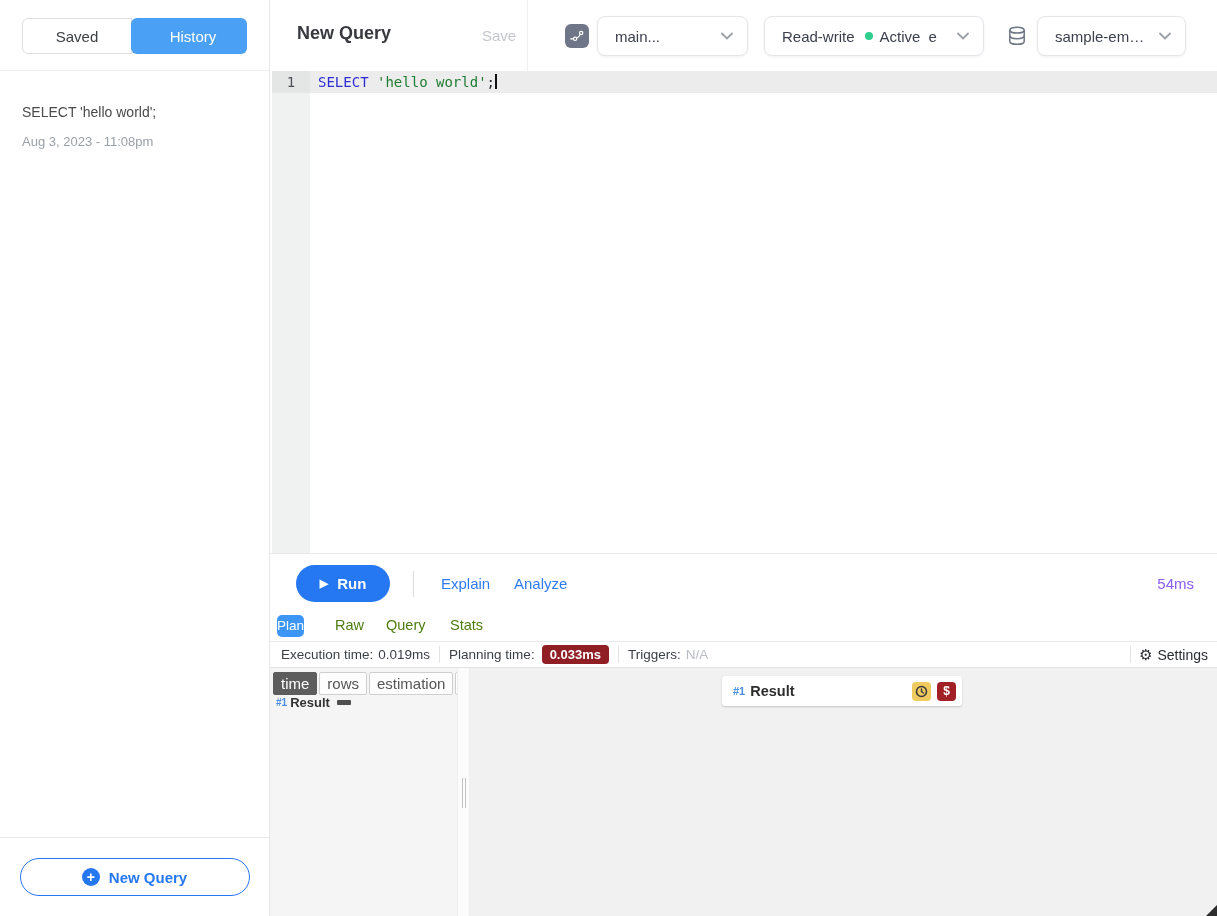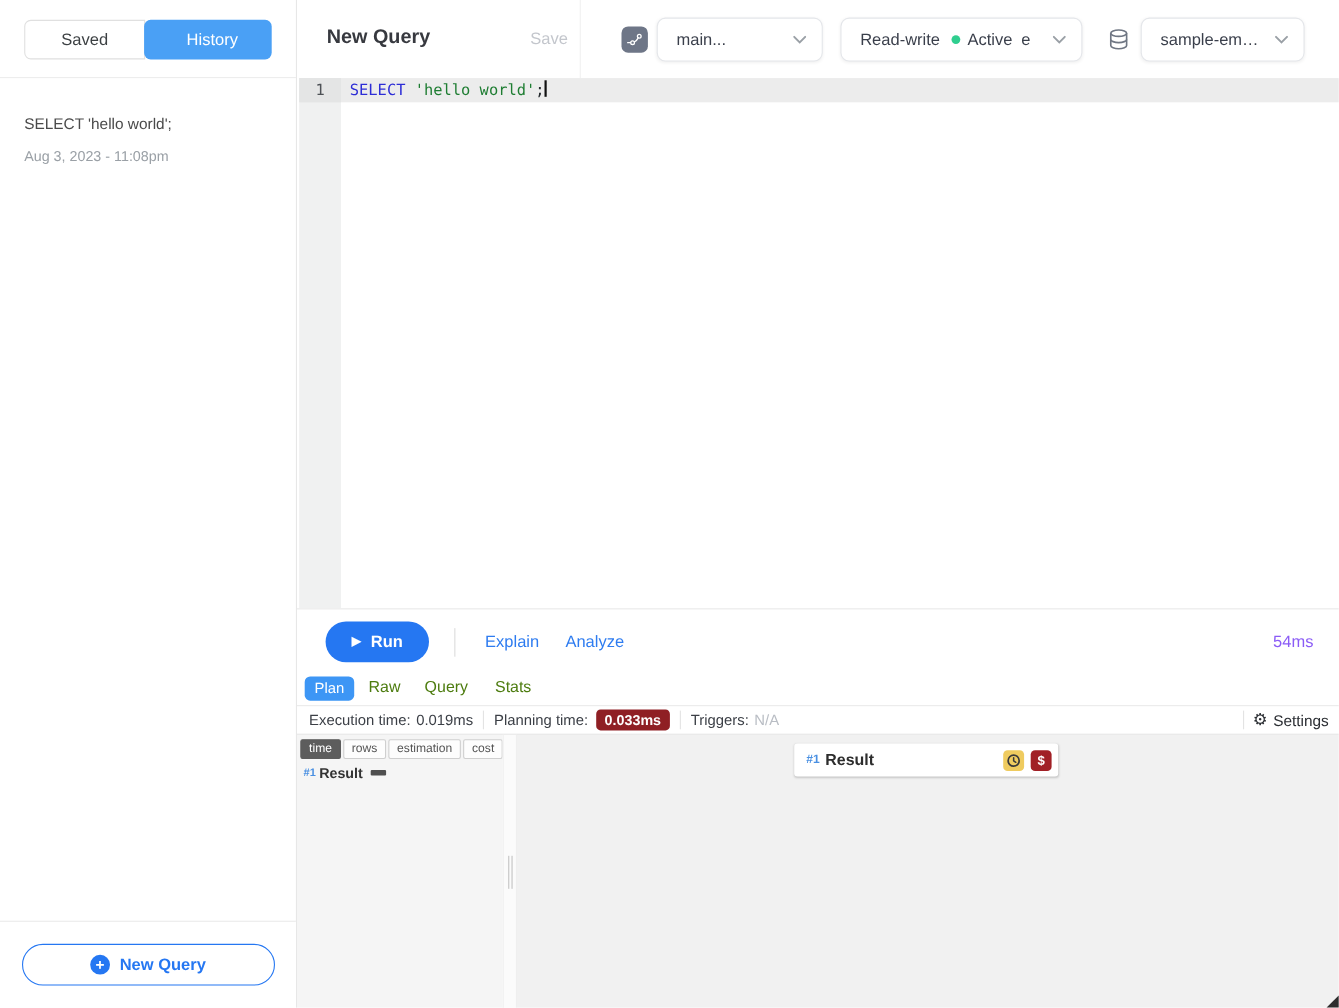--- a/index.html
+++ b/index.html
@@ -66,42 +66,42 @@
     background:#2577f2; color:#fff; display:flex; align-items:center; justify-content:center;
     gap:9px; font-size:15px; font-weight:bold; cursor:pointer; }
   .play-glyph { font-size:11px; line-height:1; }
   .run-vdiv { position:absolute; left:143px; top:17px; width:1px; height:26px; background:#dcdcdc; }
   .link-btn { position:absolute; top:21px; color:#2e7cf0; font-size:15px; font-weight:400; cursor:pointer; }
   .explain { left:171px; } .analyze { left:244px; }
   .duration { position:absolute; right:23px; top:21px; color:#8b5cf6; font-size:15px; }
 
   
   .rtabs { position:absolute; left:270px; top:612px; width:947px; height:29px; background:#fff; }
-  .plan-pill { position:absolute; left:7px; top:3px; height:22px; padding:0 9px; border-radius:5px;
+  .plan-pill { position:absolute; left:7px; top:3px; height:22px; padding:0 0; border-radius:5px;
     background:#3d96f5; color:#fff; font-size:13.5px; line-height:22px; font-weight:500; cursor:pointer; }
   .rtab { position:absolute; top:5px; color:#4d7c0f; font-size:14.5px; font-weight:500; cursor:pointer; }
   .rtab-raw { left:65px; } .rtab-query { left:116px; } .rtab-stats { left:180px; }
 
   
   .statsbar { position:absolute; left:270px; top:641px; width:947px; height:27px;
     border-top:1px solid #eaeaea; border-bottom:1px solid #e4e4e4; background:#fff;
     display:flex; align-items:center; padding-left:11px; font-size:13.5px; color:#3b3f46; }
   .stat-vdiv { width:1px; height:17px; background:#e3e3e3; margin:0 9px; }
   .badge-red { background:#8f1f24; color:#fff; font-weight:bold; border-radius:4px;
     padding:2px 8px; font-size:13px; margin-left:7px; }
   .na { color:#b9bdc4; margin-left:5px; }
   .settings { position:absolute; right:9px; top:0; height:25px; display:flex; align-items:center;
     gap:5px; color:#2b2e33; font-size:14px; cursor:pointer; }
   .settings-vdiv { position:absolute; right:86px; top:4px; width:1px; height:17px; background:#e3e3e3; }
   .gear-glyph { font-size:15px; line-height:1; }
 
   
   .plan-left { position:absolute; left:270px; top:668px; width:187px; height:248px; background:#f5f5f5; }
   .metric-tabs { position:absolute; left:3px; top:4px; display:flex; gap:2px; }
-  .mtab { font-size:11px; padding:2px 7px; border:1px solid #cfcfcf; background:#fdfdfd;
+  .mtab { font-size:15px; padding:2px 7px; border:1px solid #cfcfcf; background:#fdfdfd;
     color:#555; border-radius:2px; cursor:pointer; white-space:nowrap; }
   .mtab.active { background:#5d5d5d; color:#fff; border-color:#5d5d5d; }
   .tree-row { position:absolute; left:6px; top:27px; display:flex; align-items:center; cursor:pointer; }
   .idx { color:#4a90e2; font-size:10px; font-weight:bold; margin-right:3px; }
   .tree-name { font-size:13px; font-weight:bold; color:#333; }
   .mini-bar { width:14px; height:5px; background:#4f4f4f; border-radius:1px; margin-left:7px; }
 
   .plan-div { position:absolute; left:457px; top:668px; width:13px; height:248px;
     background:#fbfbfb; border-left:1px solid #efefef; border-right:1px solid #efefef; cursor:col-resize; }
   .handle-line { position:absolute; top:110px; width:1px; height:30px; background:#c2c2c2; }

